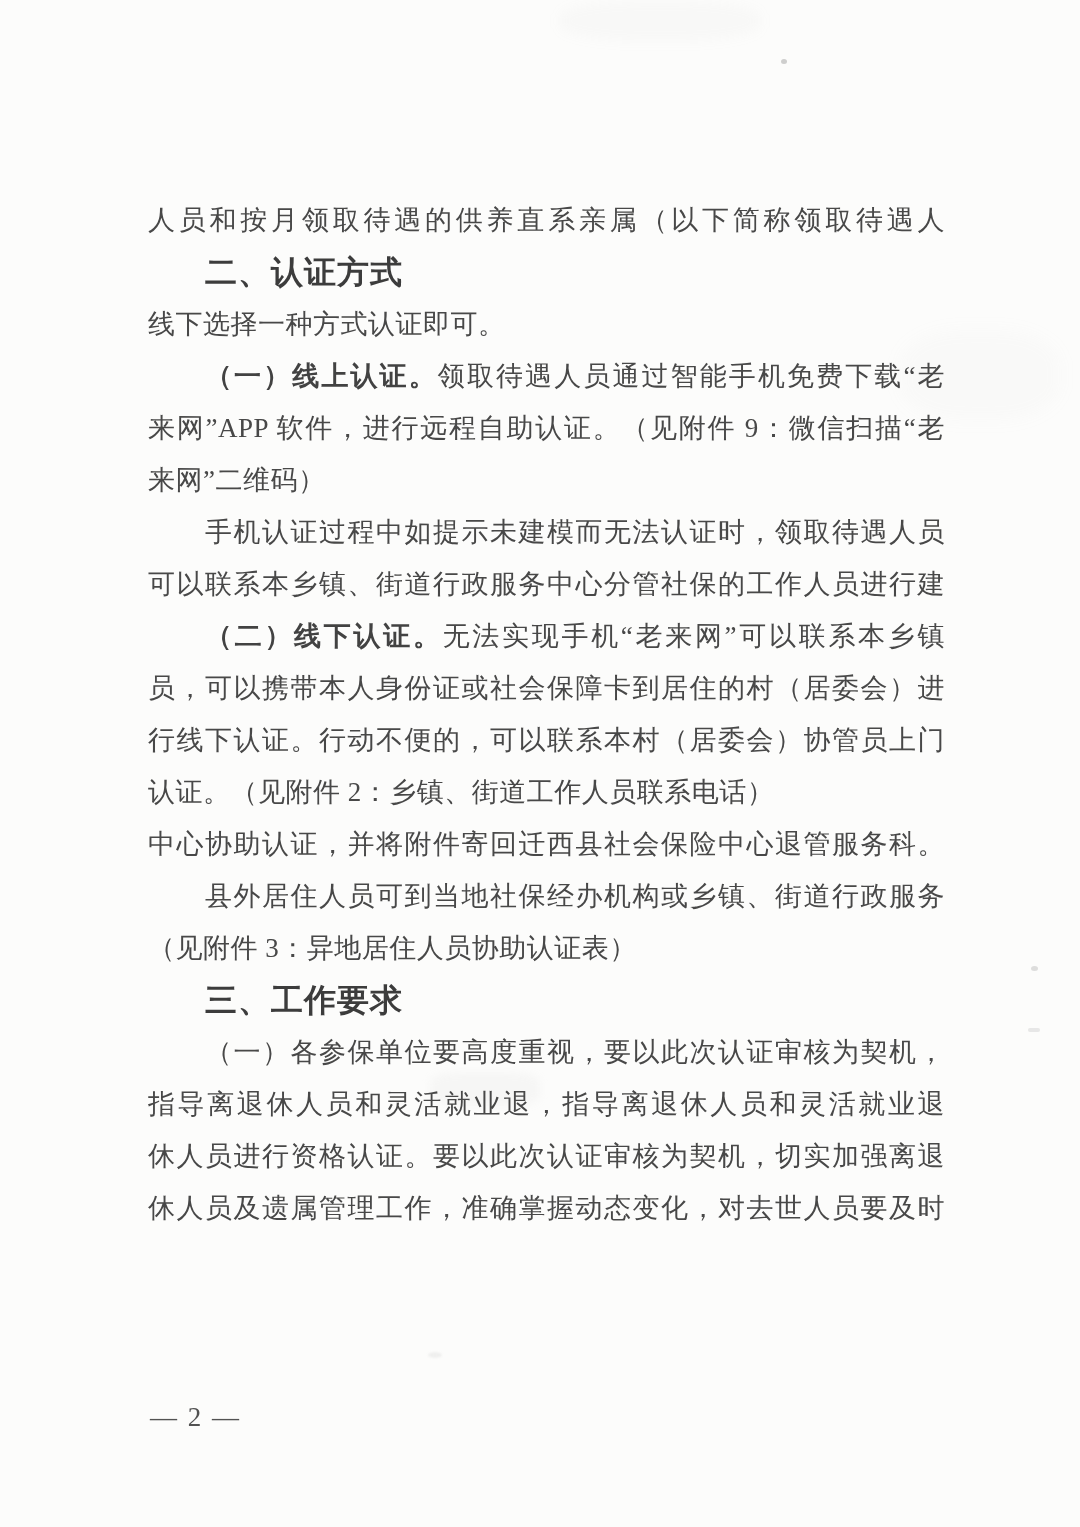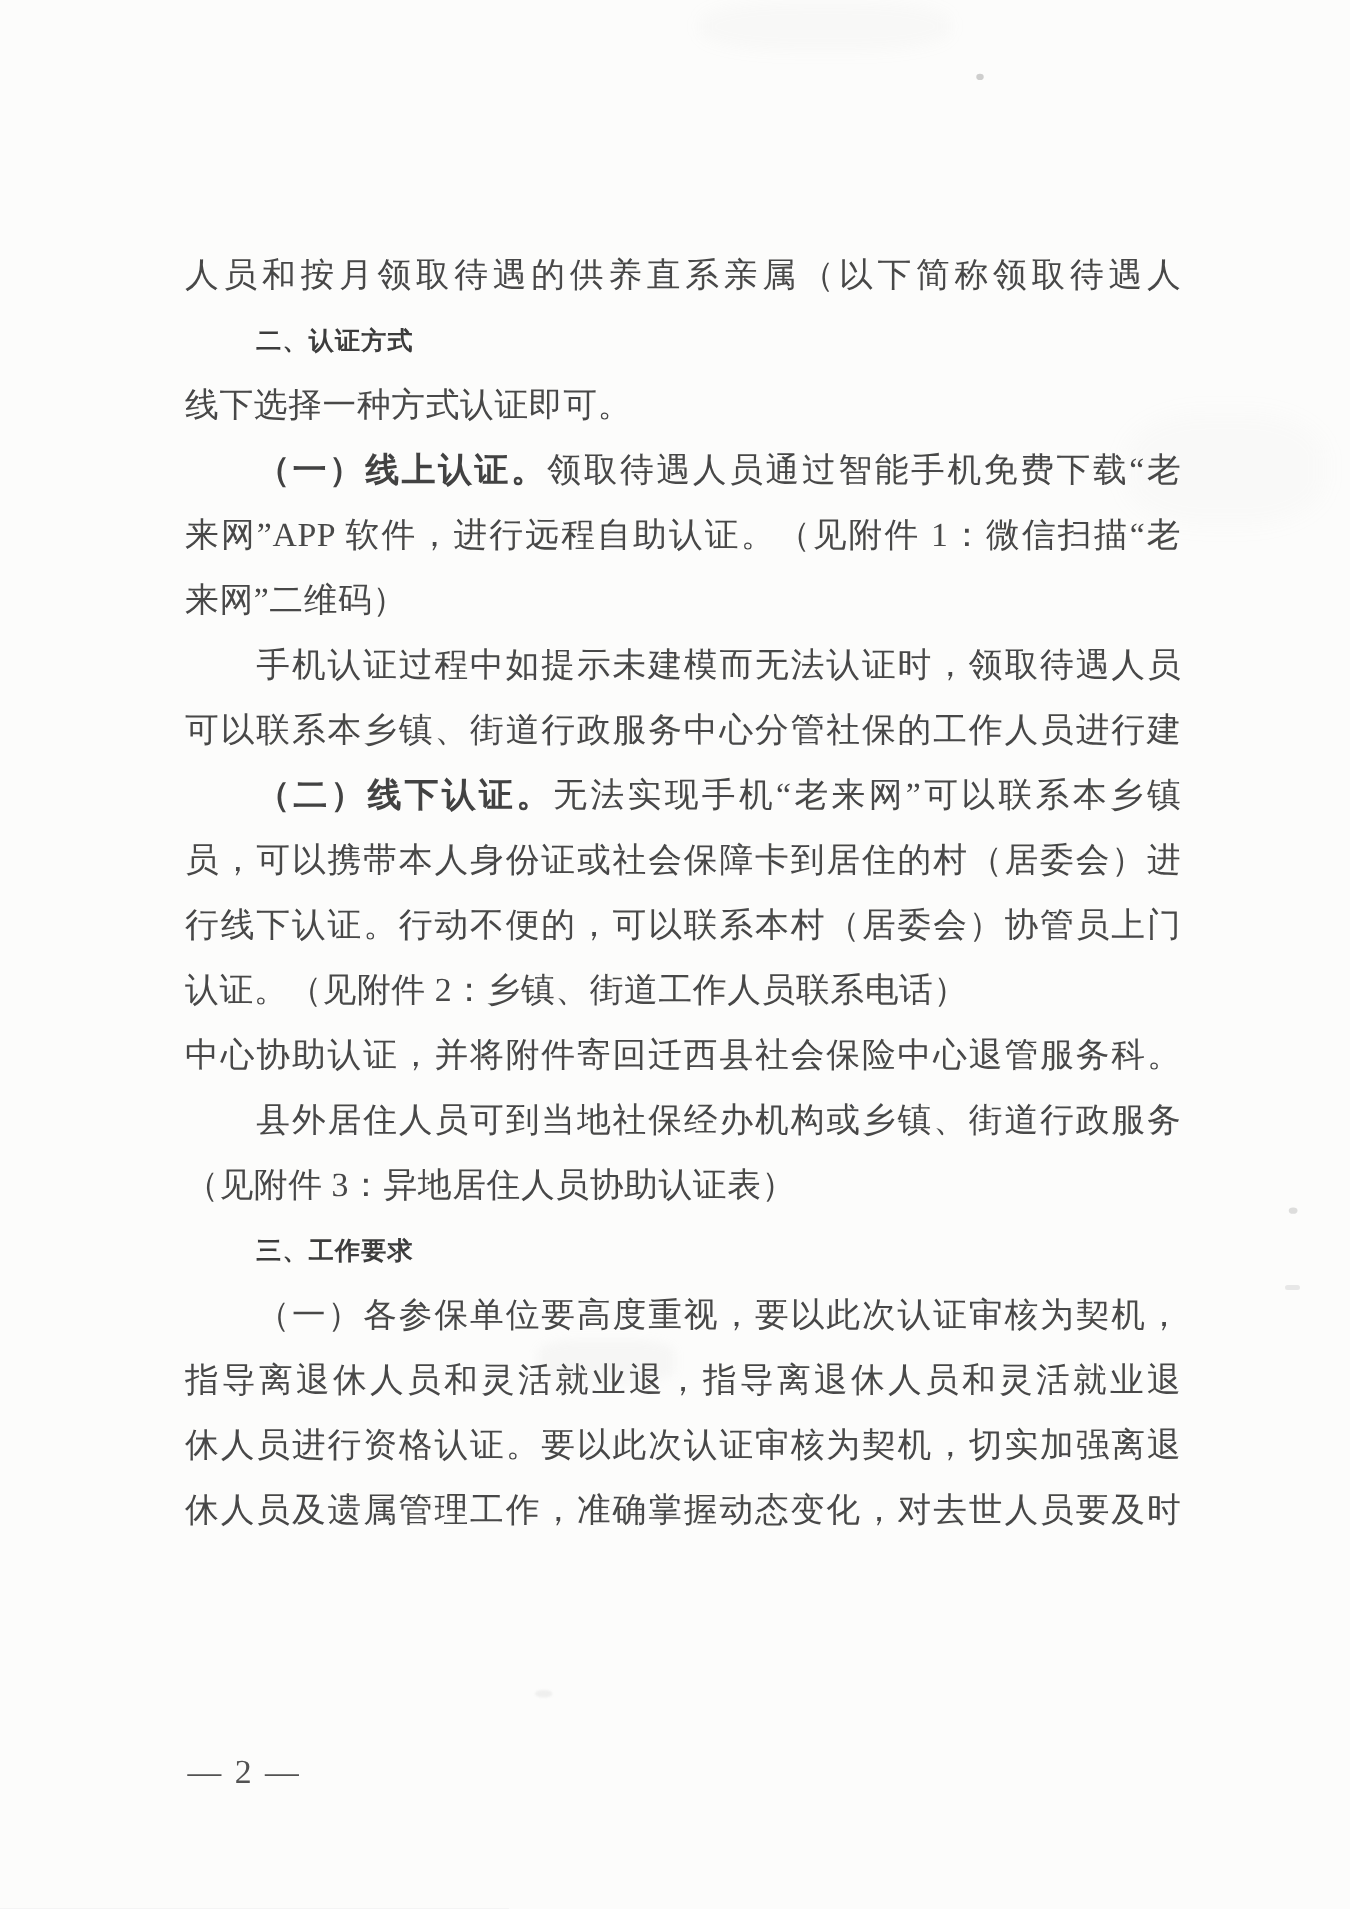--- a/index.html
+++ b/index.html
@@ -29,21 +29,21 @@
     white-space:normal;
     text-align:justify;
     text-align-last:justify;
     text-justify:inter-character;
     overflow:hidden;
   }
   .ln.ind{ text-indent:57px; }
   .ln.h{
     font-family:"DejaVu Sans","Liberation Sans",sans-serif;
     font-weight:700;
-    font-size:20px;
+    font-size:32px;
     color:#3c3c3c;
     letter-spacing:1px;
   }
   .lead{ font-weight:700; color:#424242;font-family:Liberation Serif, serif; }
   .footer{
     position:absolute;
     left:150px;top:1402px;
     font-size:27px;
     color:#525252;
     letter-spacing:2px;
@@ -70,21 +70,21 @@
   <div class="artifact spk1"></div>
   <div class="artifact spk2"></div>
   <div class="artifact spk3"></div>
   <div class="artifact spk4"></div>
 
   <div class="content">
     <div class="ln j">人员和按月领取待遇的供养直系亲属（以下简称领取待遇人员）。</div>
     <div class="ln h ind">二、认证方式</div>
     <div class="ln">线下选择一种方式认证即可。</div>
     <div class="ln j ind"><span class="lead">（一）线上认证。</span><span>领取待遇人员通过智能手机免费下载“老</span></div>
-    <div class="ln j">来网”APP 软件，进行远程自助认证。（见附件 1：微信扫描“老</div>
+    <div class="ln j">来网”APP 软件，进行远程自助认证。（见附件 9：微信扫描“老</div>
     <div class="ln">来网”二维码）</div>
     <div class="ln j ind">手机认证过程中如提示未建模而无法认证时，领取待遇人员</div>
     <div class="ln j">可以联系本乡镇、街道行政服务中心分管社保的工作人员进行建</div>
     <div class="ln j ind"><span class="lead">（二）线下认证。</span><span>无法实现手机“老来网”可以联系本乡镇</span></div>
     <div class="ln j">员，可以携带本人身份证或社会保障卡到居住的村（居委会）进</div>
     <div class="ln j">行线下认证。行动不便的，可以联系本村（居委会）协管员上门</div>
     <div class="ln">认证。（见附件 2：乡镇、街道工作人员联系电话）</div>
     <div class="ln j">中心协助认证，并将附件寄回迁西县社会保险中心退管服务科。</div>
     <div class="ln j ind">县外居住人员可到当地社保经办机构或乡镇、街道行政服务</div>
     <div class="ln">（见附件 3：异地居住人员协助认证表）</div>

